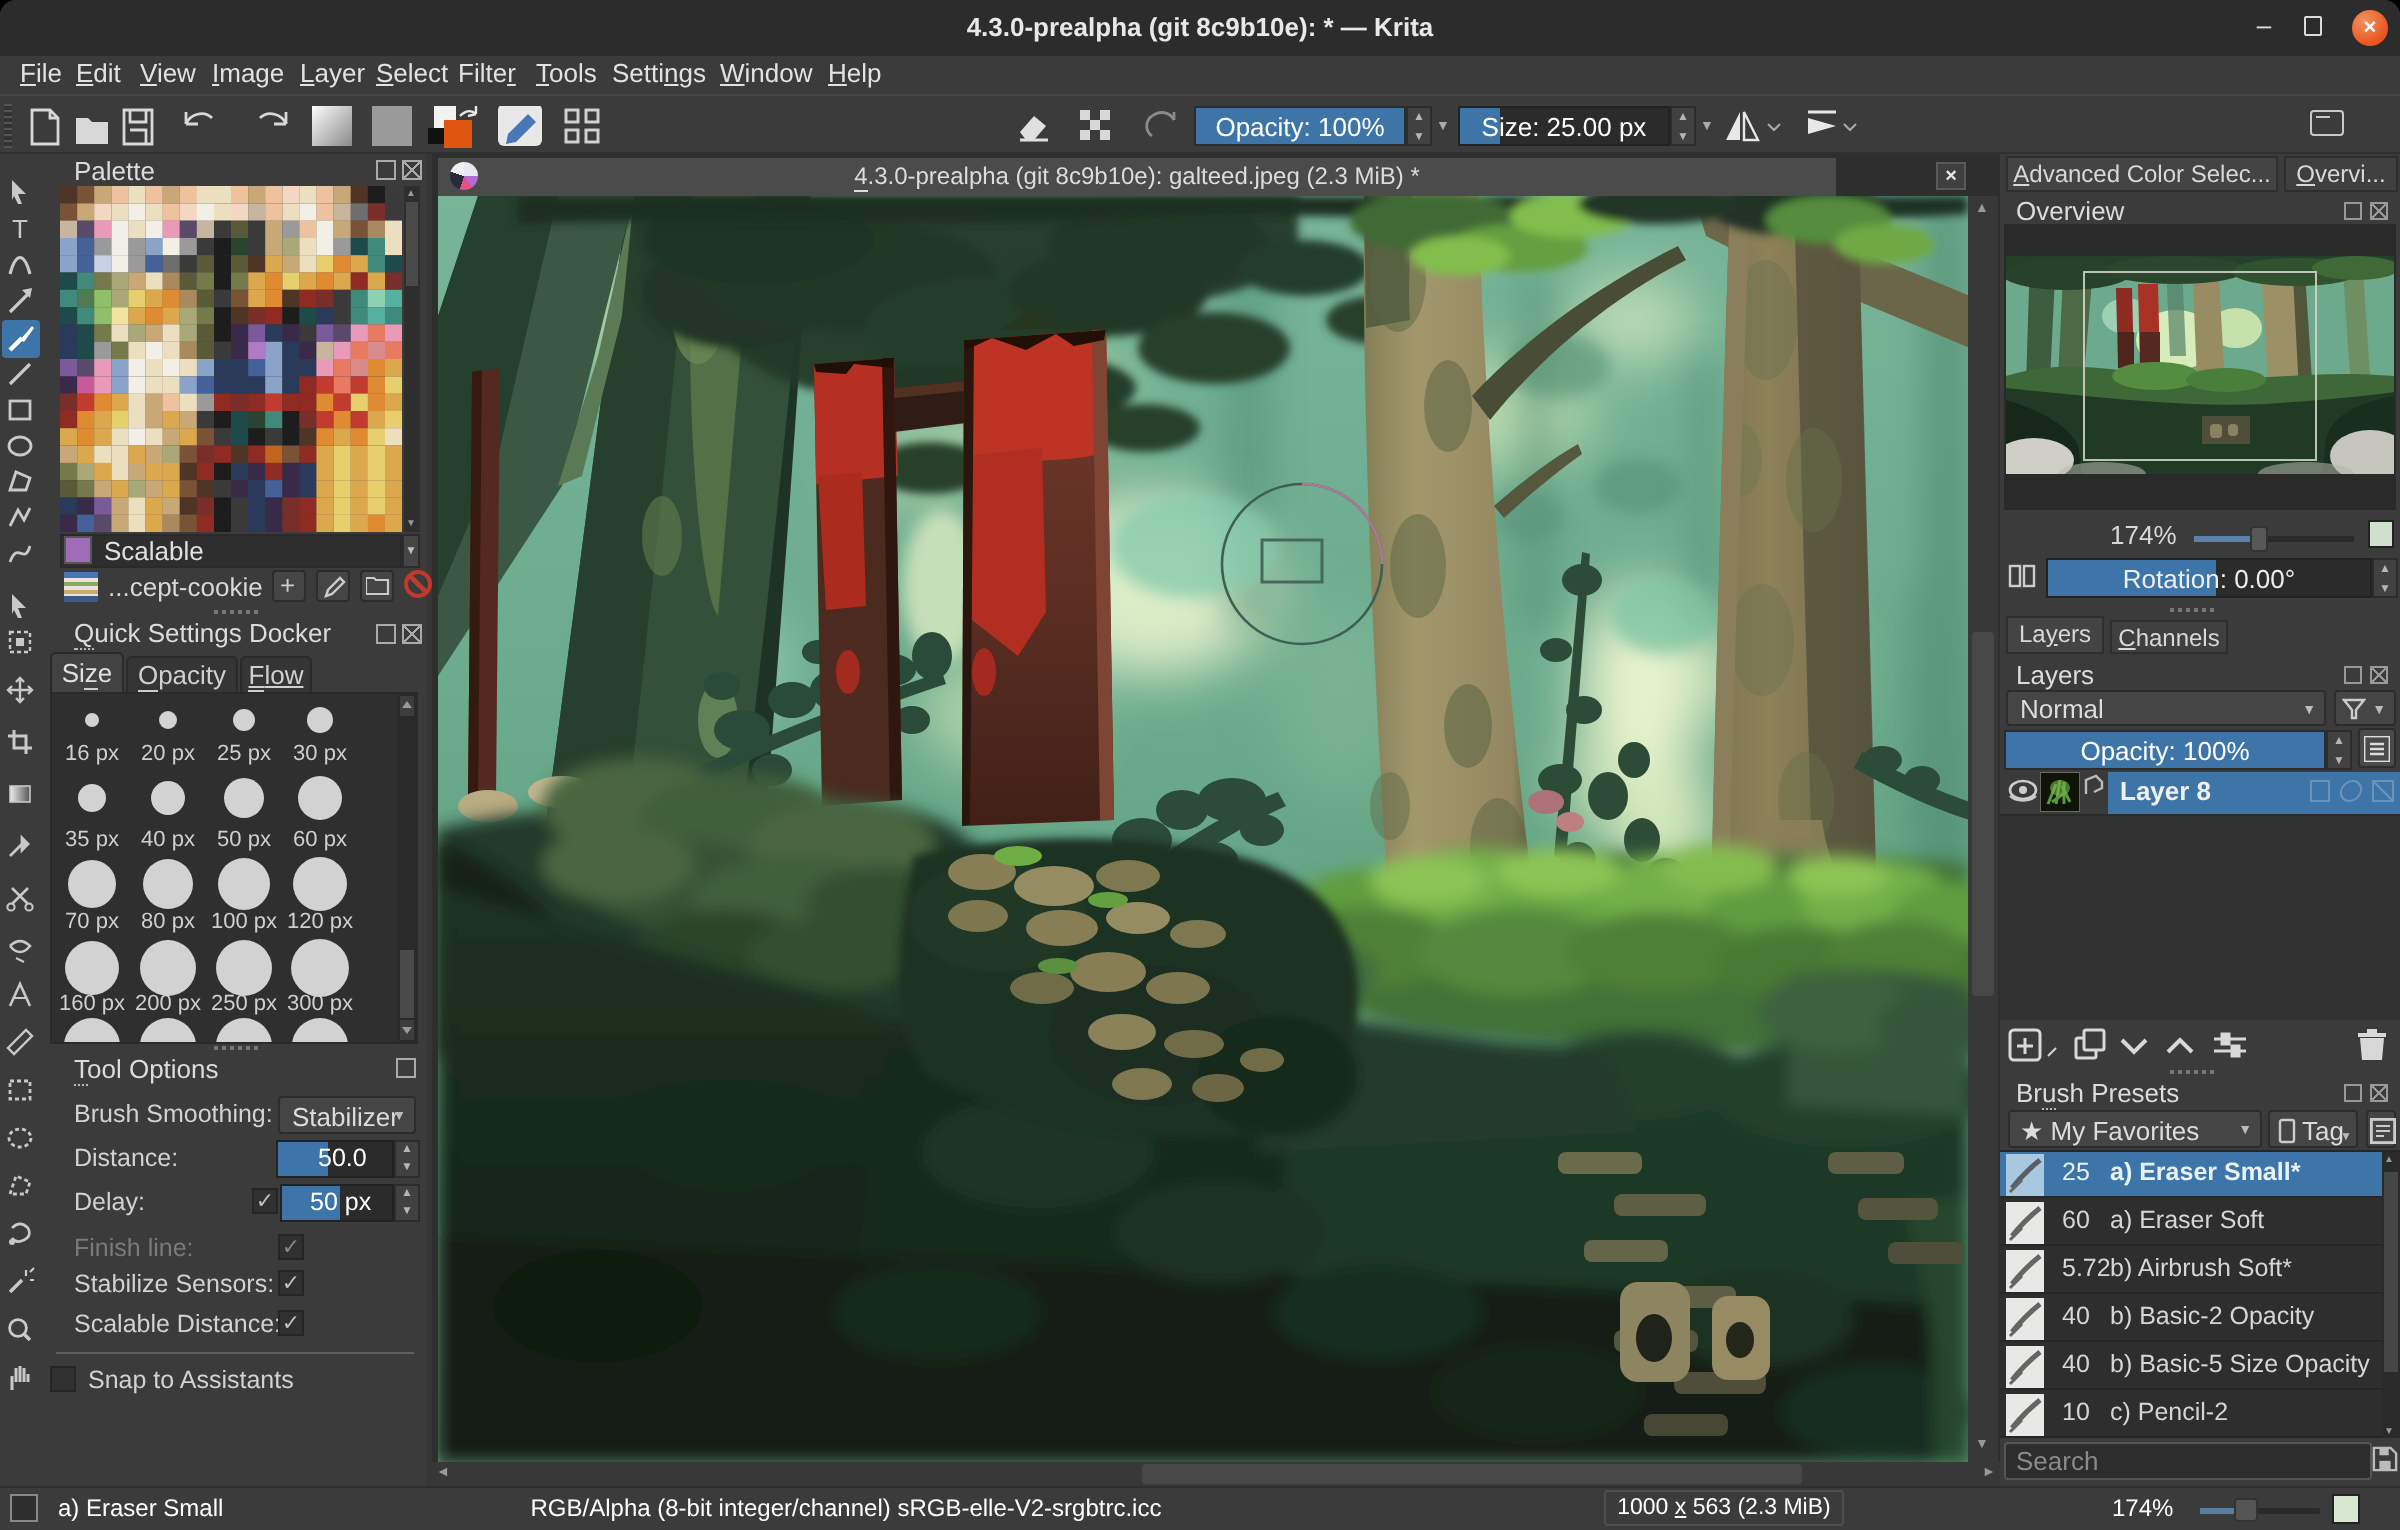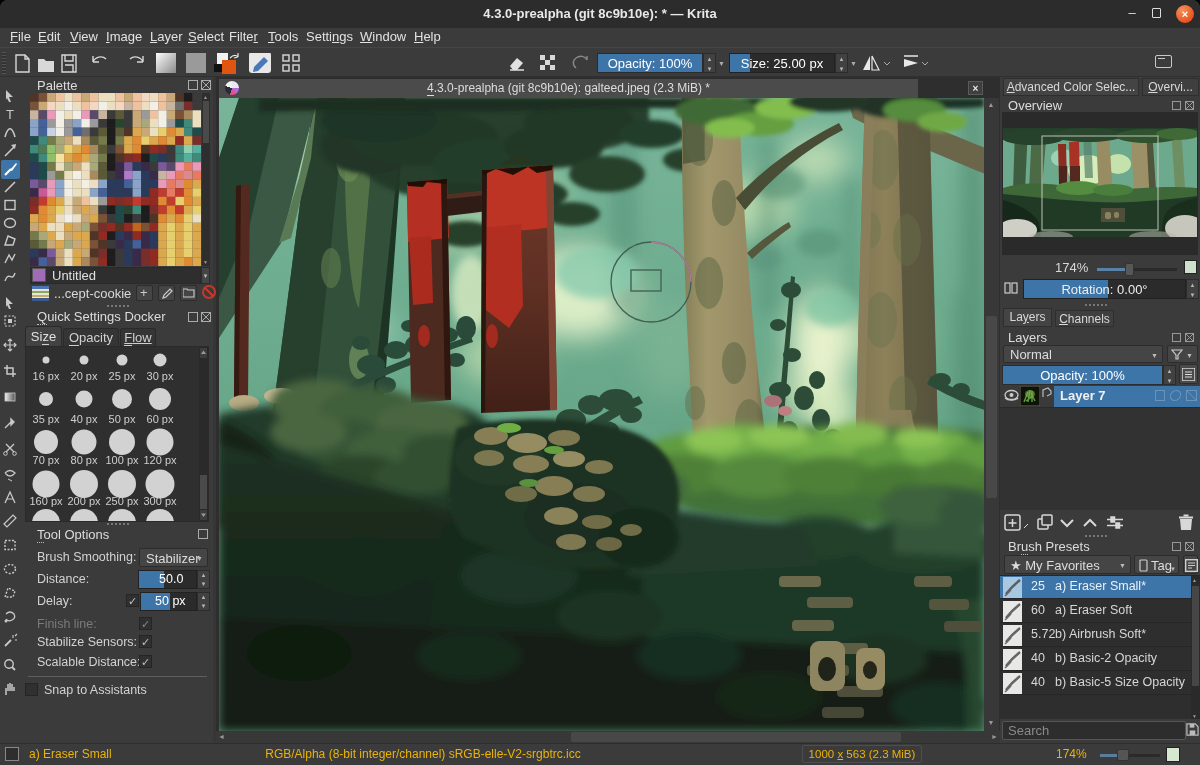--- a/index.html
+++ b/index.html
@@ -18,21 +18,21 @@
 .combo{background:#454545;border:1px solid #2c2c2c;border-radius:2px;color:#dcdcdc;}
 .carr{position:absolute;right:4px;color:#bbb;font-size:8px;}
 .cb{width:13px;height:13px;background:#303030;border:1px solid #252525;color:#c0c0c0;font-size:11px;line-height:13px;text-align:center;}
 #mdi{left:216px;top:77px;width:784px;height:666px;background:#2e2e2e;}
 #subtitle{left:3px;top:2px;width:699px;height:19px;background:#4b4b4b;color:#dcdcdc;font-size:12px;text-align:center;line-height:19px;}
 #canvas{left:3px;top:21px;width:765px;height:633px;overflow:hidden;background:#5d9c80;}
 #vscroll{left:768px;top:21px;width:15px;height:633px;background:#383838;}
 #hscroll{left:0px;top:654px;width:784px;height:12px;background:#383838;}
 #rightpanel{left:1000px;top:77px;width:200px;height:666px;background:#3b3b3b;}
 .rtab{position:absolute;height:18px;background:#3f3f3f;border:1px solid #2e2e2e;color:#d8d8d8;font-size:12px;text-align:center;line-height:17px;}
-#statusbar{left:0;top:743px;width:1200px;height:22px;background:#3b3b3b;border-top:1px solid #2e2e2e;color:#eab308;font-size:12px;}
+#statusbar{left:0;top:743px;width:1200px;height:22px;background:#3b3b3b;border-top:1px solid #2e2e2e;color:#ffffff;font-size:12px;}
 .u{text-decoration:underline;}
 .spin{position:absolute;width:13px;color:#b5b5b5;font-size:6px;text-align:center;line-height:9px;background:#414141;border:1px solid #2c2c2c;}
 .svgi{display:block;}
 </style></head>
 <body>
 <div id="win">
 
   <div class="abs" id="titlebar">
     <div id="title">4.3.0-prealpha (git 8c9b10e): * — Krita</div>
     <div class="abs" style="left:1124px;top:0px;width:16px;height:28px;color:#e0e0e0;font-size:13px;text-align:center;line-height:26px;">–</div>
@@ -579,21 +579,21 @@
           <rect x="162.5" y="164.3" width="8.6" height="8.7" fill="#dca84e"></rect>
         </svg>
       </div>
 <div class="abs" style="left:180px;top:16px;width:8px;height:173px;background:#2e2e2e;">
 <div class="abs" style="left:1px;top:1px;color:#999;font-size:5px;">▲</div>
 <div class="abs" style="left:1px;bottom:1px;color:#999;font-size:5px;">▼</div>
 <div class="abs" style="left:1px;top:8px;width:6px;height:42px;background:#4a4a4a;"></div>
       </div>
 <div class="abs well" style="left:8px;top:190px;width:171px;height:17px;"></div>
 <div class="abs" style="left:10px;top:191px;width:14px;height:14px;background:#a06cb8;border:1px solid #555;"></div>
-<div class="abs" style="left:30px;top:191px;color:#e0e0e0;font-size:13px;">Untitled</div>
+<div class="abs" style="left:30px;top:191px;color:#e0e0e0;font-size:13px;">Scalable</div>
 <div class="abs" style="left:179px;top:190px;width:9px;height:17px;background:#454545;border:1px solid #2c2c2c;color:#bbb;font-size:6px;text-align:center;line-height:16px;">▼</div>
 <svg class="abs" style="left:10px;top:209px;" width="17" height="15" viewBox="0 0 17 15">
         <rect width="17" height="15" fill="#e8e4da"></rect>
         <rect y="0" width="17" height="3" fill="#4a76b8"></rect>
         <rect y="5" width="17" height="2" fill="#8aa860"></rect>
         <rect y="9" width="17" height="2" fill="#c8ac6a"></rect>
         <rect y="12" width="17" height="3" fill="#3a5a8a"></rect>
       </svg>
 <div class="abs" style="left:32px;top:209px;color:#d8d8d8;font-size:13px;">...cept-cookie</div>
 <div class="abs" style="left:114px;top:208px;width:17px;height:16px;background:#454545;border:1px solid #2c2c2c;border-radius:2px;"></div>
@@ -1123,21 +1123,21 @@
 <svg class="abs" style="left:20px;top:309px;" width="20" height="20" viewBox="0 0 20 20">
         <rect width="20" height="20" fill="#101408"></rect>
         <path d="M4,16 L8,6 M8,16 L10,4 M12,16 L12,5 M15,15 L11,7 M6,15 L13,10" stroke="#5a9a3a" stroke-width="1.5" fill="none"></path>
         <ellipse cx="10" cy="8" rx="5" ry="4" fill="#7ab84a" opacity=".6"></ellipse>
         <rect width="20" height="20" fill="none" stroke="#666" stroke-width="1"></rect>
       </svg>
 <svg class="abs" style="left:42px;top:310px;" width="11" height="11" viewBox="0 0 11 11">
         <path d="M1,10 L1,3 L6,1 L9,4 L9,7 L5,9" fill="none" stroke="#bbb" stroke-width="1.2"></path>
       </svg>
 <div class="abs" style="left:54px;top:309px;width:146px;height:21px;background:#3e75a8;"></div>
-<div class="abs" style="left:60px;top:311px;color:#f0f0f0;font-size:13px;font-weight:bold;">Layer 7</div>
+<div class="abs" style="left:60px;top:311px;color:#f0f0f0;font-size:13px;font-weight:bold;">Layer 8</div>
 <div class="abs" style="left:155px;top:313px;width:10px;height:11px;border:1px solid #6b93b8;"></div>
 <div class="abs" style="left:170px;top:313px;width:11px;height:11px;border:1px solid #6b93b8;border-radius:50%;transform:skewX(-10deg);"></div>
 <div class="abs" style="left:186px;top:313px;width:11px;height:11px;border:1px solid #6b93b8;background:linear-gradient(45deg,transparent 45%,#6b93b8 45% 55%,transparent 55%);"></div>
 <div class="abs" style="left:0px;top:330px;width:200px;height:103px;background:#323232;border-top:1px solid #2a2a2a;"></div>
 <svg class="abs" style="left:4px;top:437px;" width="192" height="18" viewBox="0 0 192 18">
 <g stroke="#d8d8d8" fill="none" stroke-width="1.5">
 <rect x="1" y="1" width="15" height="15" rx="2"></rect>
           <path d="M8.5,5 L8.5,13 M4.5,9 L12.5,9"></path>
 <path d="M20,14 L24,10" stroke-width="1"></path>
 <rect x="34" y="5" width="10" height="10" rx="1"></rect>
@@ -1176,21 +1176,21 @@
         </svg>
       </div>
 <div class="abs" style="left:0px;top:498px;width:200px;height:144px;background:#2e2e2e;border-top:1px solid #262626;overflow:hidden;">
 <div class="abs" style="left:0;top:0px;width:200px;height:23px;background:#3e75a8;border-bottom:1px solid #262626;">
 <svg style="position:absolute;left:3px;top:1px;" width="19" height="21" viewBox="0 0 19 21">
             <rect width="19" height="21" fill="#a8c8e0"></rect>
             <path d="M3,17 C7,12 12,7 17,3" stroke="#444" stroke-width="2.5" fill="none" opacity=".8"></path>
             <path d="M2,19 L8,13" stroke="#666" stroke-width="1.5"></path>
           </svg>
 <span style="position:absolute;left:31px;top:3px;font-size:12.5px;color:#e8f0f8;">25</span>
-<span style="position:absolute;left:55px;top:3px;font-size:12.5px;color:#e8f0f8;">a) Eraser Small*</span>
+<span style="position:absolute;left:55px;top:3px;font-size:12.5px;color:#e8f0f8;font-weight:bold;">a) Eraser Small*</span>
 </div>
 <div class="abs" style="left:0;top:24px;width:200px;height:23px;background:#2e2e2e;border-bottom:1px solid #262626;">
 <svg style="position:absolute;left:3px;top:1px;" width="19" height="21" viewBox="0 0 19 21">
             <rect width="19" height="21" fill="#e8e8e6"></rect>
             <path d="M3,17 C7,12 12,7 17,3" stroke="#444" stroke-width="2.5" fill="none" opacity=".8"></path>
             <path d="M2,19 L8,13" stroke="#666" stroke-width="1.5"></path>
           </svg>
 <span style="position:absolute;left:31px;top:3px;font-size:12.5px;color:#d6d6d6;">60</span>
 <span style="position:absolute;left:55px;top:3px;font-size:12.5px;color:#d6d6d6;">a) Eraser Soft</span>
 </div>
@@ -1214,20 +1214,29 @@
 </div>
 <div class="abs" style="left:0;top:96px;width:200px;height:23px;background:#2e2e2e;border-bottom:1px solid #262626;">
 <svg style="position:absolute;left:3px;top:1px;" width="19" height="21" viewBox="0 0 19 21">
             <rect width="19" height="21" fill="#e8e8e6"></rect>
             <path d="M3,17 C7,12 12,7 17,3" stroke="#444" stroke-width="2.5" fill="none" opacity=".8"></path>
             <path d="M2,19 L8,13" stroke="#666" stroke-width="1.5"></path>
           </svg>
 <span style="position:absolute;left:31px;top:3px;font-size:12.5px;color:#d6d6d6;">40</span>
 <span style="position:absolute;left:55px;top:3px;font-size:12.5px;color:#d6d6d6;">b) Basic-5 Size Opacity</span>
 </div>
+<div class="abs" style="left:0;top:120px;width:200px;height:23px;background:#2e2e2e;border-bottom:1px solid #262626;">
+<svg style="position:absolute;left:3px;top:1px;" width="19" height="21" viewBox="0 0 19 21">
+            <rect width="19" height="21" fill="#e8e8e6"></rect>
+            <path d="M3,17 C7,12 12,7 17,3" stroke="#444" stroke-width="2.5" fill="none" opacity=".8"></path>
+            <path d="M2,19 L8,13" stroke="#666" stroke-width="1.5"></path>
+          </svg>
+<span style="position:absolute;left:31px;top:3px;font-size:12.5px;color:#d6d6d6;">10</span>
+<span style="position:absolute;left:55px;top:3px;font-size:12.5px;color:#d6d6d6;">c) Pencil-2</span>
+</div>
 
 <div class="abs" style="left:191px;top:0px;width:9px;height:144px;background:#2a2a2a;">
           <div class="abs" style="left:1px;top:1px;color:#999;font-size:5px;">▲</div>
           <div class="abs" style="left:1px;top:10px;width:7px;height:100px;background:#464646;"></div>
           <div class="abs" style="left:1px;bottom:1px;color:#999;font-size:5px;">▼</div>
         </div>
 </div>
 <div class="abs" style="left:2px;top:644px;width:184px;height:19px;background:#2d2d2d;border:1px solid #555;border-radius:2px;color:#8a8a8a;font-size:13px;">
         <span style="position:absolute;left:5px;top:1px;">Search</span>
       </div>

